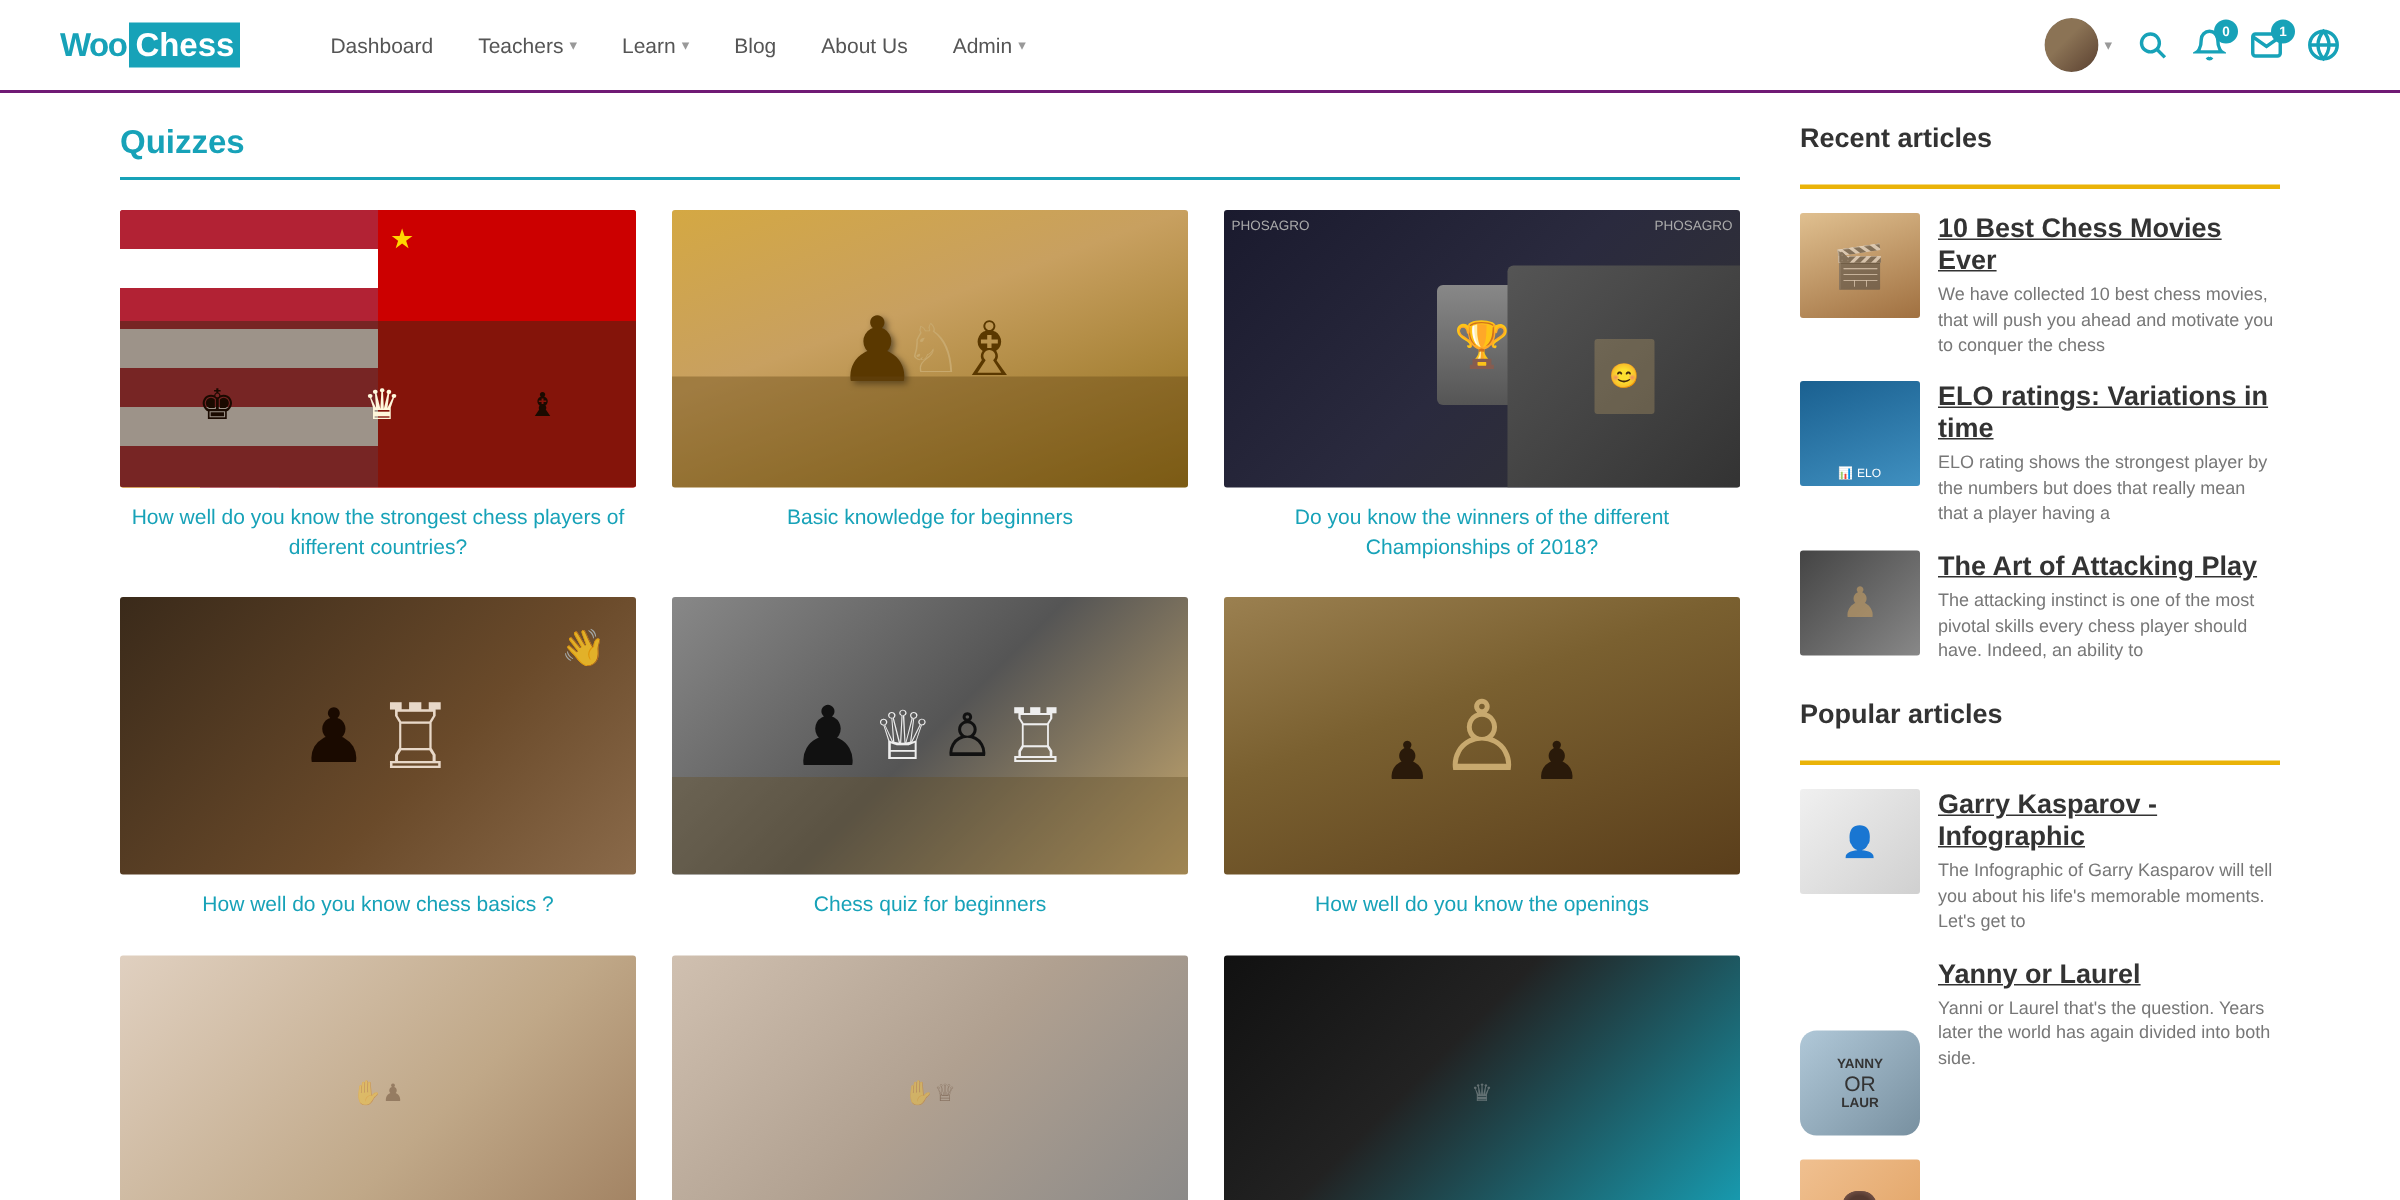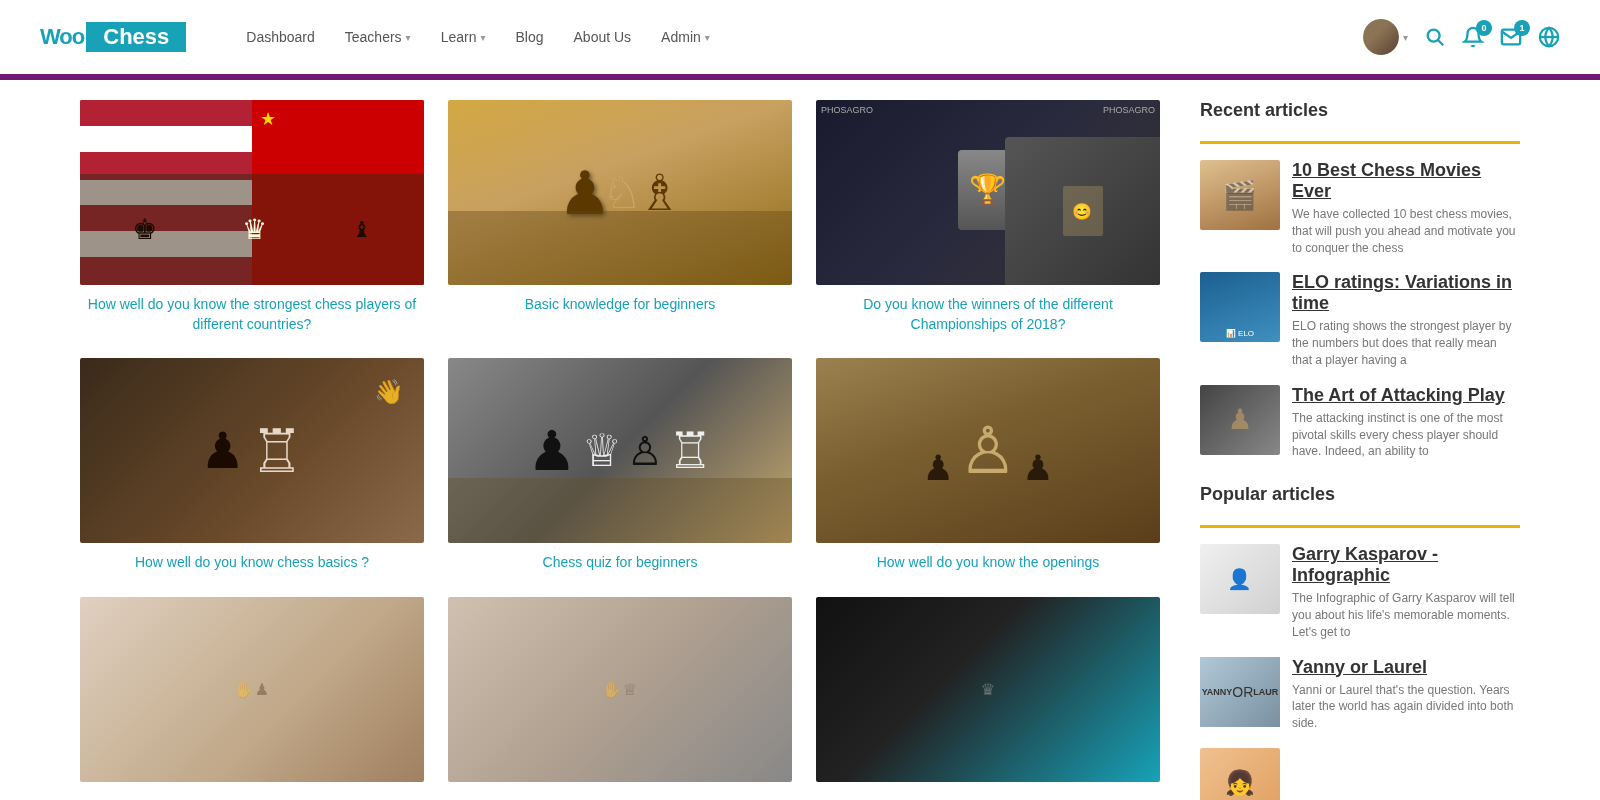--- a/index.html
+++ b/index.html
@@ -3,42 +3,42 @@
   <meta charset="utf-8">
   <style>
     * { box-sizing: border-box; margin: 0; padding: 0; }
     body { font-family: Arial, sans-serif; background: #fff; color: #333; font-size: 14px; }
 
     
     .header {
       display: flex;
       align-items: center;
       padding: 0 40px;
-      height: 80px;
-      border-bottom: 6px solid #701a75;
+      height: 62px;
+      border-bottom: 2px solid #701a75;
       background: #fff;
     }
     .logo {
       display: flex;
       align-items: center;
       margin-right: 60px;
       text-decoration: none;
     }
     .logo-woo {
       font-size: 22px;
       font-weight: bold;
       color: #17a2b8;
       letter-spacing: -1px;
     }
     .logo-chess {
       background: #17a2b8;
       color: #fff;
       font-size: 22px;
       font-weight: bold;
-      padding: 2px 17px;
+      padding: 2px 4px;
       margin-left: 2px;
     }
     .nav {
       display: flex;
       align-items: center;
       gap: 30px;
       flex: 1;
     }
     .nav-item {
       color: #555;
@@ -255,20 +255,21 @@
         <line x1="2" y1="12" x2="22" y2="12"></line>
         <path d="M12 2a15.3 15.3 0 0 1 4 10 15.3 15.3 0 0 1-4 10 15.3 15.3 0 0 1-4-10 15.3 15.3 0 0 1 4-10z"></path>
       </svg>
     </div>
   </div>
 </header>
 
 <div class="main-content">
 
   <section class="quizzes-section">
+    <h1 class="section-title">Quizzes</h1>
     <div class="quiz-grid">
 
       <div class="quiz-card">
         <div class="quiz-img-placeholder img-flags" style="background: linear-gradient(135deg, #b22234 0%, #b22234 33%, #ffcc00 33%, #ffcc00 45%, #b22234 45%, #b22234 55%, #cc0000 55%, #cc0000 100%); position:relative; overflow:hidden;">
 
           <div style="position:absolute;top:0;left:0;width:50%;height:100%;background:linear-gradient(180deg,#b22234 0,#b22234 14%,#fff 14%,#fff 28%,#b22234 28%,#b22234 43%,#fff 43%,#fff 57%,#b22234 57%,#b22234 71%,#fff 71%,#fff 85%,#b22234 85%,#b22234 100%);"></div>
           <div style="position:absolute;top:0;right:0;width:50%;height:100%;background:#cc0000;display:flex;align-items:flex-start;justify-content:flex-start;padding:8px;">
               <span style="color:gold;font-size:18px;">★</span>
             </div>
           <div style="position:absolute;bottom:0;left:0;right:0;height:60%;background:rgba(60,40,20,0.5);display:flex;align-items:center;justify-content:space-around;padding:0 10px;">
@@ -408,21 +409,21 @@
         <div class="article-thumb-placeholder t-kasparov" style="width:80px;height:70px;border-radius:2px;background:linear-gradient(135deg,#f0f0f0 0%,#d0d0d0 100%);display:flex;align-items:center;justify-content:center;">
           <span style="font-size:20px;">👤</span>
         </div>
         <div class="article-info">
           <div class="article-title">Garry Kasparov - Infographic</div>
           <div class="article-excerpt">The Infographic of Garry Kasparov will tell you about his life's memorable moments. Let's get to</div>
         </div>
       </div>
 
       <div class="article-card">
-        <div class="article-thumb-placeholder t-yanny" style="width:80px;height:70px;border-radius:0;background:linear-gradient(135deg,#b0c8d8 0%,#7890a0 100%);display:flex;align-items:center;justify-content:center;flex-direction:row;">
+        <div class="article-thumb-placeholder t-yanny" style="width:80px;height:70px;border-radius:11px;background:linear-gradient(135deg,#b0c8d8 0%,#7890a0 100%);display:flex;align-items:center;justify-content:center;flex-direction:column;margin-top:48px;">
           <span style="font-size:9px;color:#333;font-weight:bold;">YANNY</span>
           <span style="font-size:14px;color:#333;">OR</span>
           <span style="font-size:9px;color:#333;font-weight:bold;">LAUR</span>
         </div>
         <div class="article-info">
           <div class="article-title">Yanny or Laurel</div>
           <div class="article-excerpt">Yanni or Laurel that's the question. Years later the world has again divided into both side.</div>
         </div>
       </div>
 

